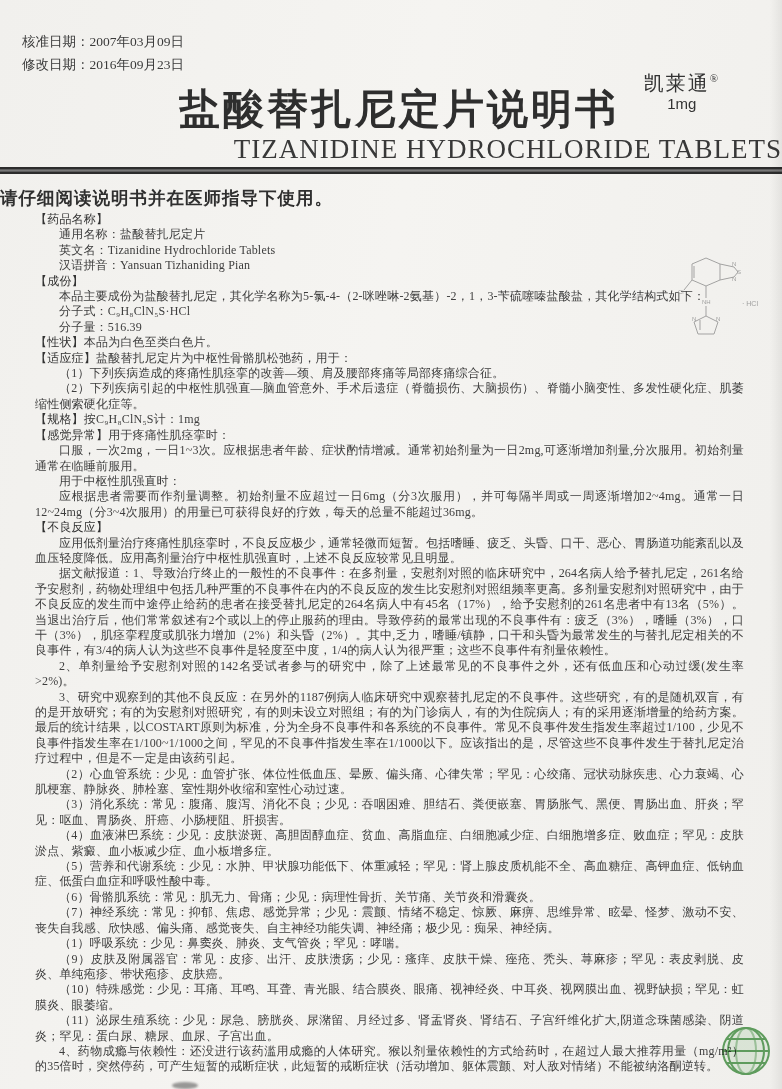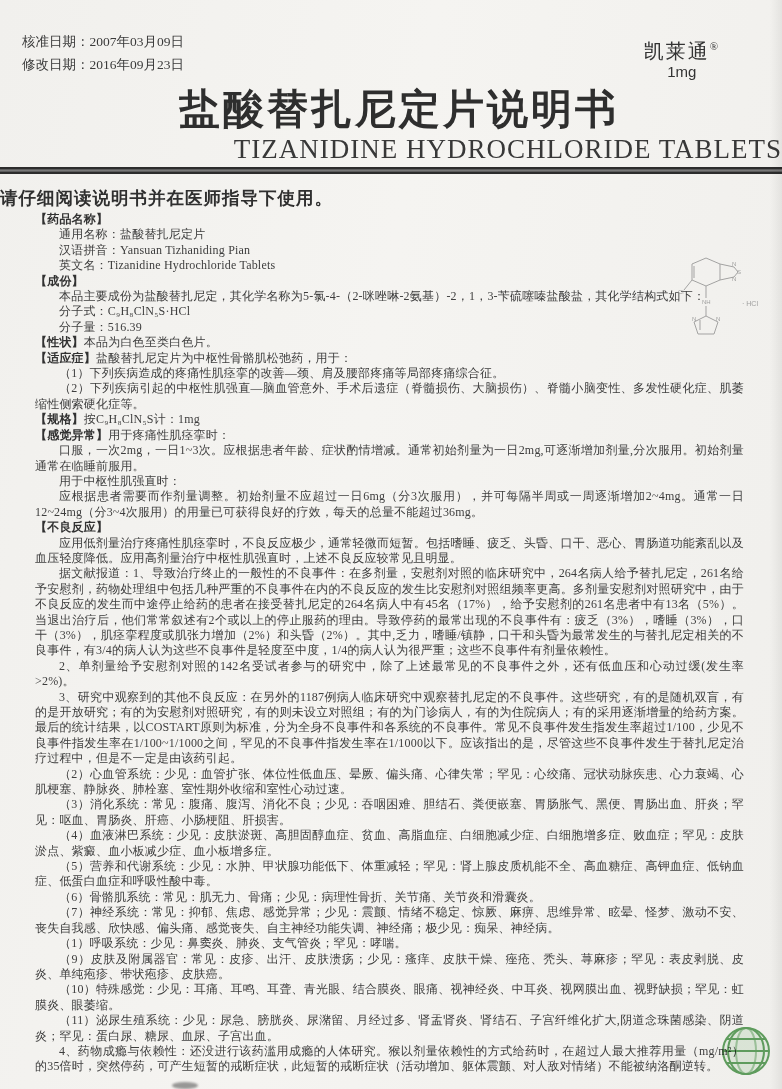--- a/index.html
+++ b/index.html
@@ -7,39 +7,39 @@
   .page{
     position:relative;width:782px;height:1089px;margin:0 auto;
     background:linear-gradient(100deg,#f1f0ed 0%,#f5f4f1 45%,#f0efec 100%);
     color:#3e3e3e;overflow:hidden;
   }
   .page::after{content:'';position:absolute;top:0;right:0;width:12px;height:100%;
     background:linear-gradient(to right,rgba(0,0,0,0),rgba(0,0,0,0.06));pointer-events:none;}
   
   .dates{position:absolute;top:30px;left:22px;font-size:13.5px;line-height:23px;color:#3a3a3a;}
   .brand{position:absolute;top:40px;right:62px;text-align:center;line-height:1.15;}
-  .brand-name{font-size:20px;letter-spacing:2px;color:#333;}
+  .brand-name{font-size:20px;letter-spacing:2px;color:#333;margin-top:32px;}
   .brand-name sup{font-size:11px;}
   .brand-strength{font-size:15px;color:#333;font-family:"Liberation Sans",sans-serif;}
   .title-cn{position:absolute;top:82px;left:0;width:100%;text-align:center;
     font-family:"Liberation Sans",sans-serif;font-weight:700;font-size:41px;
     letter-spacing:3px;color:#2e2e2e;margin-left:8px;}
   .title-en{position:absolute;top:134px;left:0;width:100%;text-align:right;
     font-family:"Liberation Serif",serif;font-size:27px;letter-spacing:1px;color:#383838;}
   .rule{position:absolute;top:167px;left:0;width:782px;height:7px;
     background:linear-gradient(#2c2c2c 0 28%,#787878 40% 60%,#2c2c2c 72% 100%);}
   .notice{position:absolute;top:186px;left:0;width:100%;text-align:left;
     font-family:"Liberation Sans",sans-serif;font-weight:700;font-size:17.5px;
     letter-spacing:1px;color:#2f2f2f;}
   
   .content{position:absolute;top:212px;left:35px;width:709px;
     font-size:12px;line-height:15.4px;text-align:justify;color:#3d3d3d;letter-spacing:0.2px;}
   .content p{margin:0;}
   .content p.ind{text-indent:2em;}
-  .shead{font-weight:700;color:#323232;margin-top:32px;}
+  .shead{font-weight:400;color:#323232;margin-top:32px;}
   
   .structure{position:absolute;top:250px;right:16px;width:90px;height:108px;opacity:.8;}
   
   .watermark{position:absolute;right:10px;bottom:12px;display:flex;align-items:center;
     gap:6px;mix-blend-mode:multiply;opacity:.88;}
   .wm-text{text-align:left;line-height:1.05;}
   .wm-name{font-family:"Liberation Sans",sans-serif;font-weight:700;font-size:27px;
     letter-spacing:2px;color:#66ab66;white-space:nowrap;}
   .wm-name sup{font-size:12px;font-weight:400;color:#7db87d;}
   .wm-url{font-family:"Liberation Sans",sans-serif;font-weight:600;font-size:16px;
@@ -63,22 +63,22 @@
   </div>
 
   <div class="title-cn">盐酸替扎尼定片说明书</div>
   <div class="title-en">TIZANIDINE HYDROCHLORIDE TABLETS</div>
   <div class="rule"></div>
   <div class="notice">请仔细阅读说明书并在医师指导下使用。</div>
 
   <div class="content">
       <p class="para"><span class="shead">【药品名称】</span></p>
       <p class="para ind"><span>通用名称：盐酸替扎尼定片</span></p>
+      <p class="para ind"><span>英文名：Tizanidine Hydrochloride Tablets</span></p>
       <p class="para ind"><span>汉语拼音：Yansuan Tizhaniding Pian</span></p>
-      <p class="para ind"><span>英文名：Tizanidine Hydrochloride Tablets</span></p>
       <p class="para"><span class="shead">【成份】</span></p>
       <p class="para ind"><span>本品主要成份为盐酸替扎尼定，其化学名称为5-氯-4-（2-咪唑啉-2氨基）-2，1，3-苄硫噻嗪盐酸盐，其化学结构式如下：</span></p>
       <p class="para ind"><span>分子式：C₉H₈ClN₅S·HCl</span></p>
       <p class="para ind"><span>分子量：516.39</span></p>
       <p class="para"><span class="shead">【性状】</span><span>本品为白色至类白色片。</span></p>
       <p class="para"><span class="shead">【适应症】</span><span>盐酸替扎尼定片为中枢性骨骼肌松弛药，用于：</span></p>
       <p class="para ind"><span>（1）下列疾病造成的疼痛性肌痉挛的改善—颈、肩及腰部疼痛等局部疼痛综合征。</span></p>
       <p class="para ind"><span>（2）下列疾病引起的中枢性肌强直—脑血管意外、手术后遗症（脊髓损伤、大脑损伤）、脊髓小脑变性、多发性硬化症、肌萎缩性侧索硬化症等。</span></p>
       <p class="para"><span class="shead">【规格】</span><span>按C₉H₈ClN₅S计：1mg</span></p>
       <p class="para"><span class="shead">【感觉异常】</span><span>用于疼痛性肌痉挛时：</span></p>

